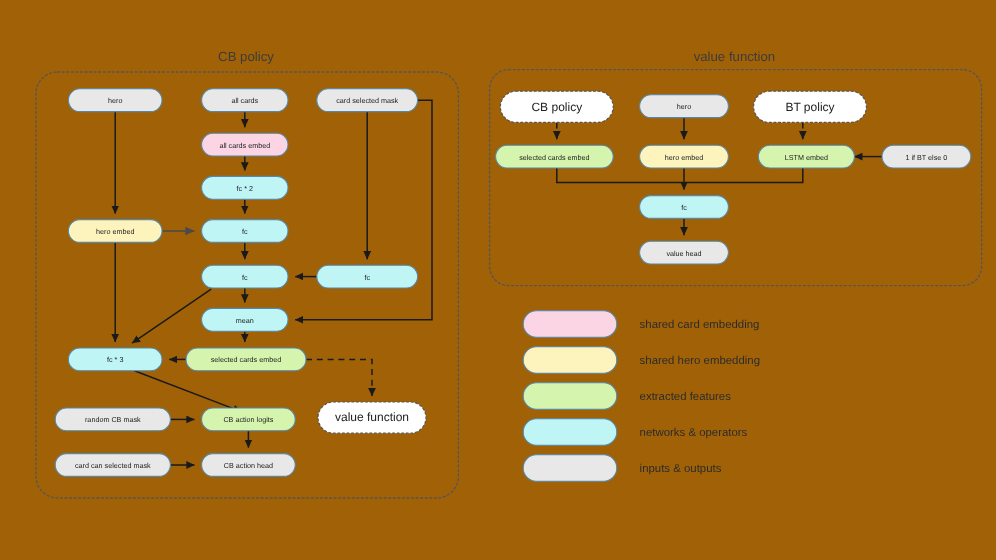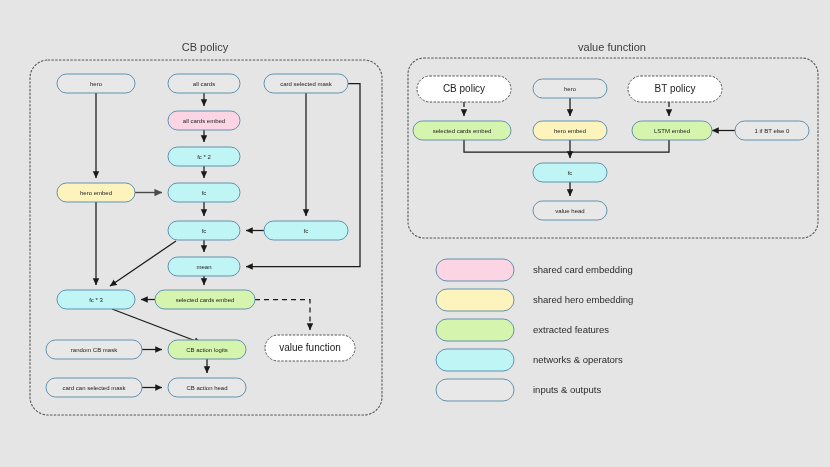--- a/index.html
+++ b/index.html
@@ -4,21 +4,21 @@
 <style>
   html, body {
     margin: 0;
     padding: 0;
     background: #ffffff;
   }
   #root {
     position: relative;
     width: 830px;
     height: 467px;
-    background: #e5e5e5;
+    background: #a16207;
     font-family: "Liberation Sans", sans-serif;
     overflow: hidden;
   }
   svg { display: block; }
   .panel-title {
     font-size: 11px;
     fill: #3c3c3c;
   }
   .node-label {
     font-size: 6px;

